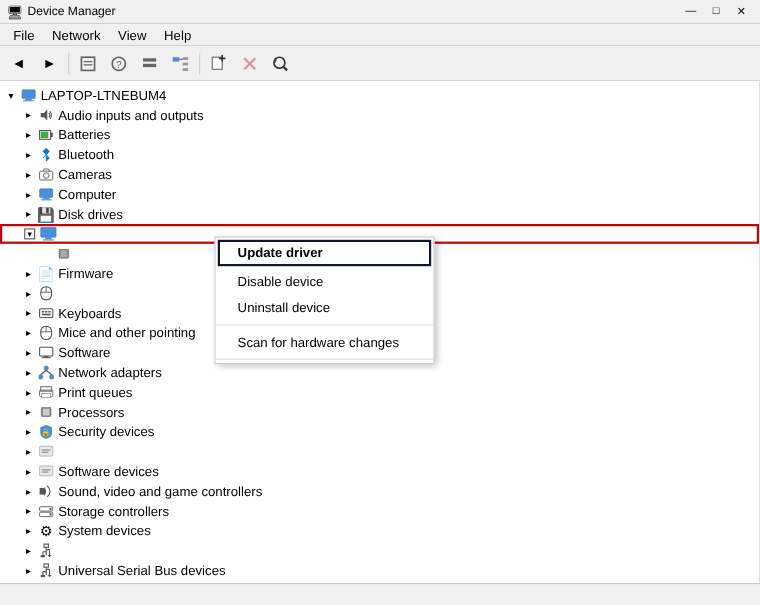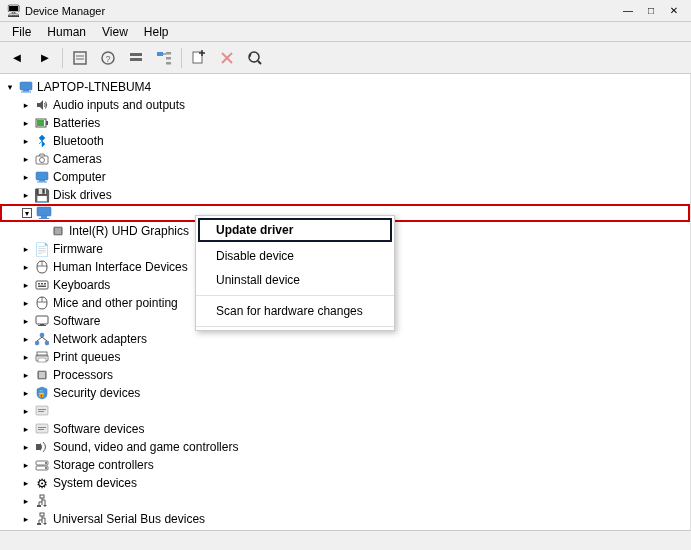--- a/index.html
+++ b/index.html
@@ -186,21 +186,21 @@
   <span class="title-bar-text">Device Manager</span>
   <div class="title-bar-controls">
     <button class="title-btn">—</button>
     <button class="title-btn">□</button>
     <button class="title-btn close">✕</button>
   </div>
 </div>
 
 <div class="menu-bar">
 <span class="menu-item">File</span>
-    <span class="menu-item">Human</span>
+    <span class="menu-item">Network</span>
     <span class="menu-item">View</span>
     <span class="menu-item">Help</span>
   </div>
 
 <div class="toolbar">
   <button class="toolbar-btn">◄</button>
   <button class="toolbar-btn">►</button>
   <div class="toolbar-sep"></div>
   <button class="toolbar-btn" title="Properties">
     <svg width="16" height="16" viewBox="0 0 16 16">
@@ -355,39 +355,37 @@
             <rect x="3" y="3" width="8" height="8" fill="#888" stroke="#555" stroke-width="0.5"></rect>
             <rect x="4" y="4" width="6" height="6" fill="#aaa"></rect>
             <line x1="2" y1="5" x2="3" y2="5" stroke="#555" stroke-width="0.7"></line>
             <line x1="2" y1="7" x2="3" y2="7" stroke="#555" stroke-width="0.7"></line>
             <line x1="2" y1="9" x2="3" y2="9" stroke="#555" stroke-width="0.7"></line>
             <line x1="11" y1="5" x2="12" y2="5" stroke="#555" stroke-width="0.7"></line>
             <line x1="11" y1="7" x2="12" y2="7" stroke="#555" stroke-width="0.7"></line>
             <line x1="11" y1="9" x2="12" y2="9" stroke="#555" stroke-width="0.7"></line>
           </svg>
         </span>
-        <span class="tree-label">Intel(R) UHD Graphics</span>
       </div>
       <div class="tree-item">
         <span class="tree-indent" style="width: 18px;"></span>
         <span class="tree-expand">▸</span>
         <span class="tree-icon" style="font-size: 13px;">📄</span>
         <span class="tree-label">Firmware</span>
       </div>
       <div class="tree-item">
         <span class="tree-indent" style="width: 18px;"></span>
         <span class="tree-expand">▸</span>
         <span class="tree-icon" style="font-size: 13px;">
           <svg width="12" height="14" viewBox="0 0 12 14">
             <path d="M6,1 Q11,1 11,7 Q11,13 6,13 Q1,13 1,7 Q1,1 6,1" fill="none" stroke="#555" stroke-width="1"></path>
             <line x1="6" y1="1" x2="6" y2="6" stroke="#555" stroke-width="0.8"></line>
             <line x1="1" y1="6" x2="11" y2="6" stroke="#555" stroke-width="0.8"></line>
           </svg>
         </span>
-        <span class="tree-label">Human Interface Devices</span>
       </div>
       <div class="tree-item">
         <span class="tree-indent" style="width: 18px;"></span>
         <span class="tree-expand">▸</span>
         <span class="tree-icon" style="font-size: 13px;">
           <svg width="14" height="10" viewBox="0 0 14 10">
             <rect x="1" y="1" width="12" height="8" rx="1" fill="none" stroke="#555" stroke-width="1"></rect>
             <rect x="3" y="3" width="2" height="1.5" fill="#555"></rect>
             <rect x="6" y="3" width="2" height="1.5" fill="#555"></rect>
             <rect x="9" y="3" width="2" height="1.5" fill="#555"></rect>

